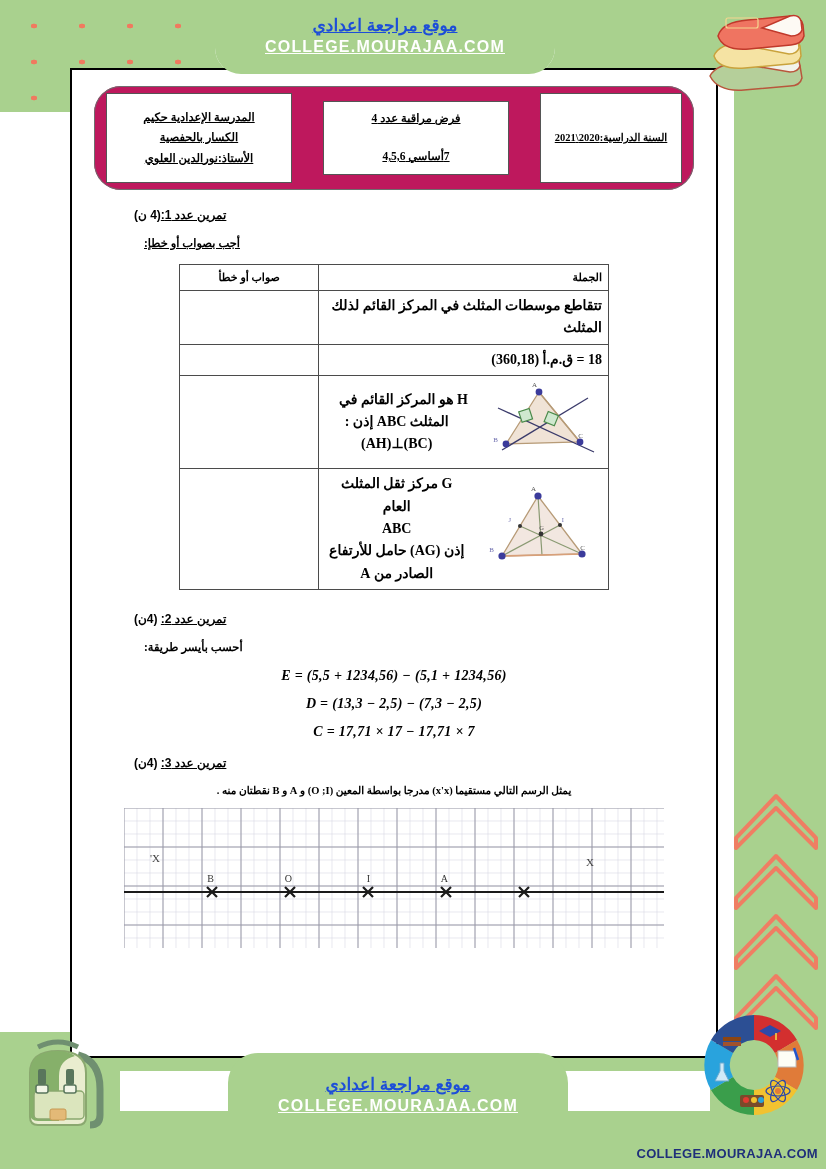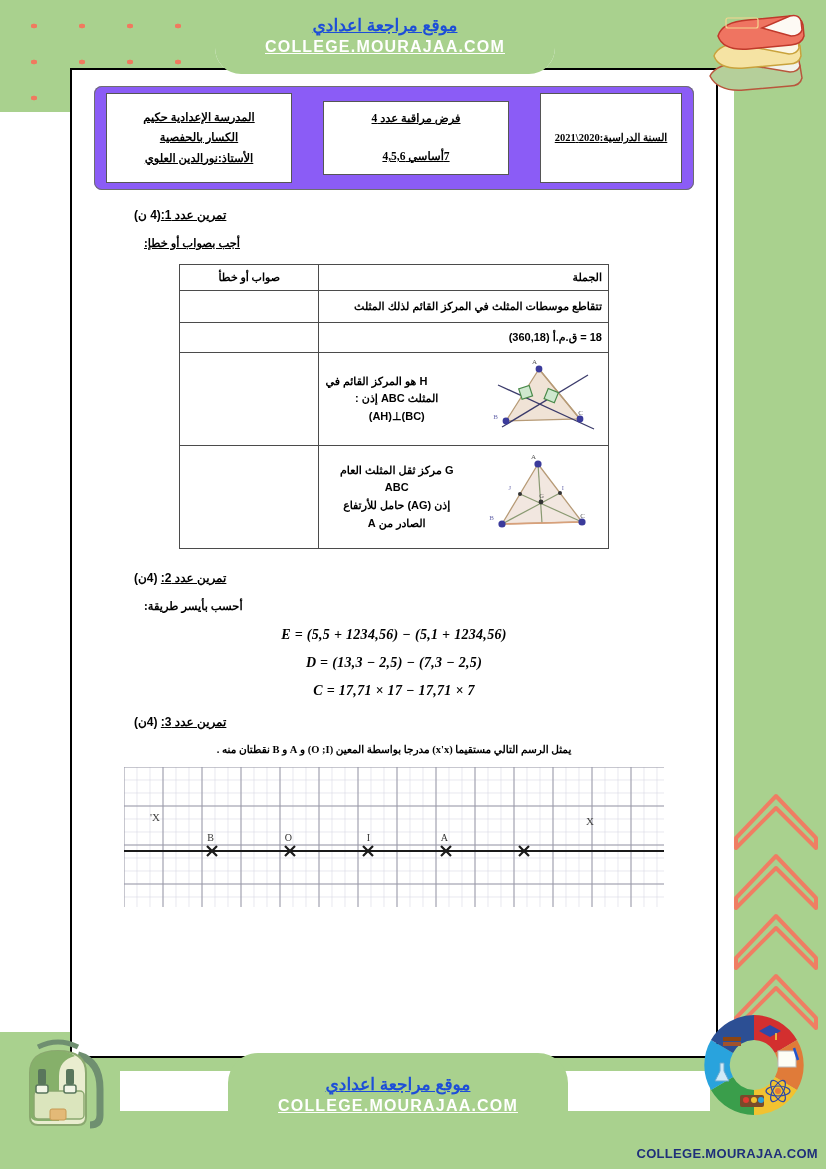--- a/index.html
+++ b/index.html
@@ -88,21 +88,21 @@
   #exam-page {
     position:absolute; left:70px; top:68px; width:648px; height:990px;
     background:#ffffff; border:2px solid #000000; z-index:2;
     direction:rtl;
   }
   #page-inner { position:relative; width:100%; height:100%; padding:14px 16px 0 16px; }
 
   
   #doc-header {
     margin:2px auto 0 auto; width:600px; height:104px;
-    background:#8b5cf6; border-radius:8px;
+    background:#be185d; border-radius:27px;
     display:flex; flex-direction:row-reverse; align-items:center;
     justify-content:space-between; padding:16px 12px;
     box-shadow:inset 0 0 0 1px #6e6e6e;
   }
   .hdr-box {
     background:#ffffff; border:1px solid #555;
     display:flex; flex-direction:column; align-items:center; justify-content:center;
     text-align:center; padding:4px 6px;
   }
   #hdr-school { width:186px; height:90px; gap:5px; }
@@ -136,22 +136,22 @@
   #truth-table td, #truth-table th {
     border:1px solid #4b4b4b; padding:4px 6px; vertical-align:middle;
   }
   #truth-table th {
     font-size:11px; font-weight:bold; font-family:"Liberation Serif", serif;
     height:26px;
   }
   .col-statement { width:290px; text-align:right; }
   .col-answer { width:140px; }
   .cell-text {
-    font-size:11px; font-weight:bold; line-height:1.6;
-    font-family:Liberation Sans, sans-serif; text-align:right;
+    font-size:14px; font-weight:bold; line-height:1.6;
+    font-family:Liberation Serif, serif; text-align:right;
   }
   .fig-wrap { width:128px; flex:0 0 128px; }
   .stmt-wrap { flex:1 1 auto; text-align:center; }
 
   
   .eq-block { margin-top:14px; text-align:center; direction:ltr; }
   .eq {
     font-family:"Liberation Serif", serif; font-weight:bold; font-style:italic;
     font-size:14px; color:#000; margin:12px 0; letter-spacing:0.3px;
   }
@@ -322,21 +322,21 @@
               <rect x="70" y="33" width="11" height="11" fill="#cfe8cf" stroke="#4a8a4a" stroke-width="1.2" transform="rotate(22 75 38)"></rect>
               <circle cx="63" cy="12" r="3.4" fill="#3b3b9b"></circle>
               <circle cx="30" cy="64" r="3.4" fill="#3b3b9b"></circle>
               <circle cx="104" cy="62" r="3.4" fill="#3b3b9b"></circle>
               <text x="61" y="7" font-size="7" fill="#555" font-family="Liberation Serif, serif">A</text>
               <text x="22" y="62" font-size="7" fill="#7070b0" font-family="Liberation Serif, serif">B</text>
               <text x="107" y="58" font-size="7" fill="#555" font-family="Liberation Serif, serif">C</text>
             </svg>
           </div>
           <div class="stmt-wrap">
-            <div class="cell-text" style="text-align:left">H هو المركز القائم في</div>
+            <div class="cell-text" style="text-align:right">H هو المركز القائم في</div>
             <div class="cell-text" style="text-align:center">المثلث ABC إذن :</div>
             <div class="cell-text" style="text-align:center;direction:ltr">(AH)⊥(BC)</div>
           </div>
         </div>
       </td>
       <td class="col-answer"></td>
     </tr>
 
     <tr>
       <td class="col-statement" style="height:96px">

